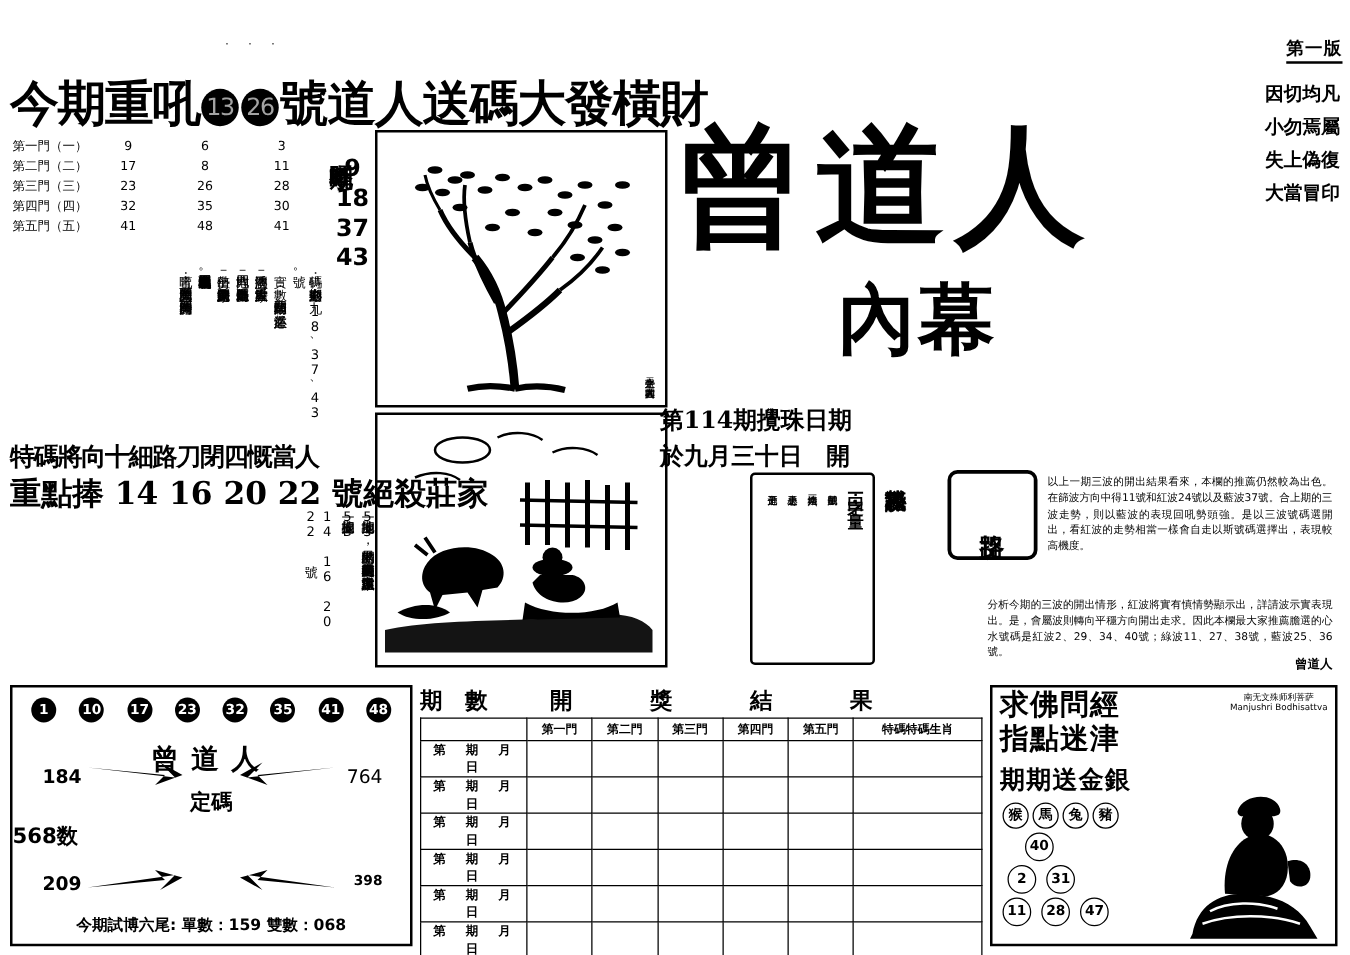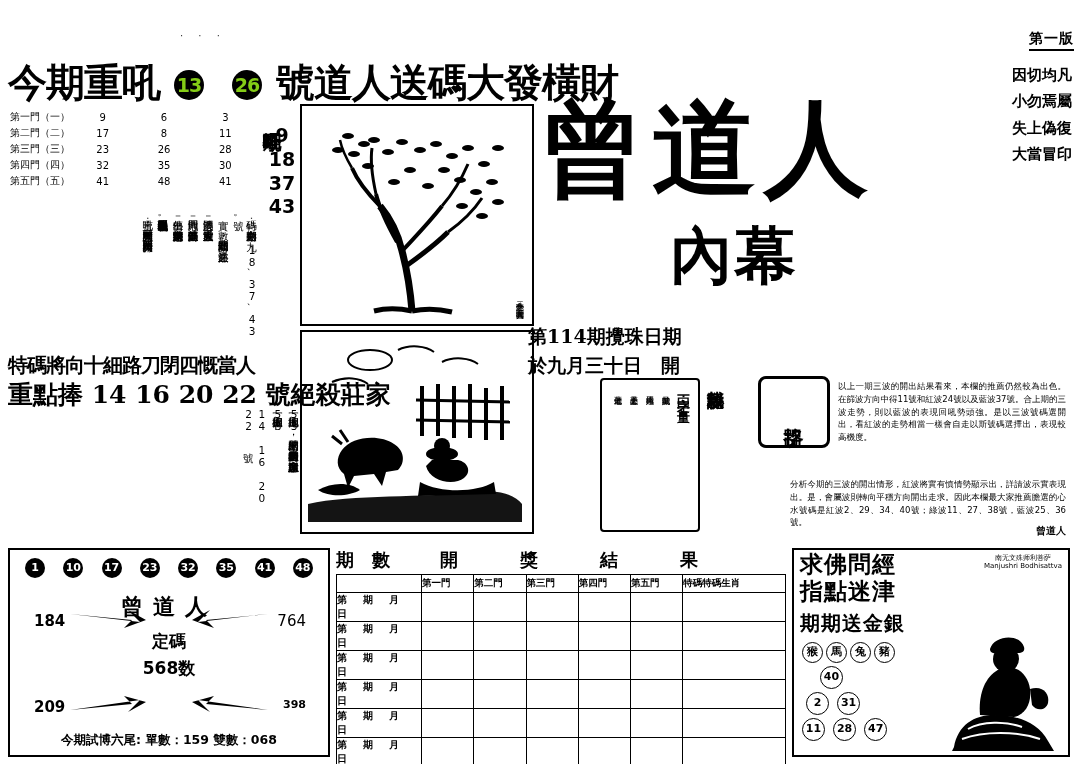--- a/index.html
+++ b/index.html
@@ -8,21 +8,21 @@
   .abs{position:absolute;}
   .vert{writing-mode:vertical-rl;text-orientation:upright;}
   .ctr{text-align:center;}
 
   
   .edition{right:6px;top:30px;font-size:14px;font-weight:bold;letter-spacing:1px;border-bottom:2px solid #000;padding-bottom:1px;}
   .topdots{left:180px;top:30px;font-size:10px;letter-spacing:6px;color:#333;}
 
   
   .headline{left:8px;top:56px;font-size:39px;font-weight:bold;letter-spacing:-1px;white-space:nowrap;font-family:"DejaVu Serif","Liberation Serif",serif;}
-  .circnum{display:inline-block;width:30px;height:30px;line-height:30px;border-radius:50%;background:#000;color:#84cc16;font-size:19px;text-align:center;vertical-align:4px;margin:0 14px;font-family:"DejaVu Sans",sans-serif;font-weight:bold;}
+  .circnum{display:inline-block;width:30px;height:30px;line-height:30px;border-radius:50%;background:#000;color:#a3a3a3;font-size:19px;text-align:center;vertical-align:4px;margin:0 1px;font-family:"DejaVu Sans",sans-serif;font-weight:normal;}
 
   
   .mantra{right:8px;top:62px;font-size:15px;line-height:1.75;font-weight:bold;text-align:right;font-family:"DejaVu Serif",serif;}
 
   
   .tblbox{left:8px;top:108px;width:248px;}
   .tblhead{font-size:11px;font-weight:bold;border-bottom:1px solid #000;padding-bottom:1px;letter-spacing:1px;}
   table.lotto{border-collapse:collapse;font-size:10px;width:248px;margin-top:1px;}
   table.lotto th,table.lotto td{border:none;padding:1px 2px;text-align:center;font-weight:normal;}
   table.lotto th{font-size:10px;font-weight:bold;}
@@ -72,30 +72,30 @@
   
   .blbox{left:8px;top:548px;width:318px;height:205px;border:2px solid #000;}
   .balls{display:flex;justify-content:space-around;padding:8px 6px 0;}
   .ball{width:20px;height:20px;border-radius:50%;background:#000;color:#fff;font-size:11px;font-weight:bold;line-height:20px;text-align:center;}
   .bl-brand{text-align:center;font-size:22px;font-weight:bold;font-family:"DejaVu Serif",serif;letter-spacing:10px;margin-top:14px;}
   .bl-n1{position:absolute;left:24px;top:62px;font-size:15px;font-weight:bold;}
   .bl-n2{position:absolute;right:22px;top:62px;font-size:15px;font-weight:normal;}
   .bl-n3{position:absolute;left:24px;top:148px;font-size:15px;font-weight:bold;}
   .bl-n4{position:absolute;right:22px;top:148px;font-size:11px;font-weight:bold;}
   .bl-ding{text-align:center;font-size:17px;font-weight:bold;margin-top:8px;}
-  .bl-num{text-align:center;font-size:17px;font-weight:bold;margin-top:4px;}
+  .bl-num{font-size:17px;font-weight:bold;margin-top:4px;}
   .bl-foot{position:absolute;left:0;right:0;bottom:6px;text-align:center;font-size:12.5px;font-weight:bold;}
 
   
   .rtwrap{left:336px;top:548px;width:450px;}
   .rt-title{display:flex;align-items:center;font-size:18px;font-weight:bold;font-family:"DejaVu Serif",serif;}
   .rt-title .q{width:86px;}
   .rt-title .k{flex:1;letter-spacing:22px;padding-left:18px;}
   table.rt{border-collapse:collapse;width:450px;margin-top:2px;}
-  table.rt th,table.rt td{border:1px solid #000;height:19px;font-size:9.5px;font-weight:bold;text-align:left;padding:0;}
+  table.rt th,table.rt td{border:1px solid #000;height:19px;font-size:9.5px;font-weight:bold;text-align:center;padding:0;}
   table.rt th{height:17px;}
   table.rt td.date{width:84px;font-size:10px;letter-spacing:3px;}
 
   
   .brbox{left:792px;top:548px;width:274px;height:205px;border:2px solid #000;overflow:hidden;}
   .br-t{font-size:23px;font-weight:bold;font-family:"DejaVu Serif",serif;line-height:1.08;padding-left:6px;padding-top:2px;letter-spacing:1px;}
   .br-t2{font-size:20px;font-weight:bold;font-family:"DejaVu Serif",serif;padding-left:6px;padding-top:6px;letter-spacing:1px;}
   .zodiac{display:flex;gap:3px;padding-left:8px;padding-top:5px;}
   .zb{width:19px;height:19px;border:1.5px solid #000;border-radius:50%;font-size:11px;font-weight:bold;line-height:17px;text-align:center;}
   .nb{width:21px;height:21px;border:1.5px solid #000;border-radius:50%;font-size:11px;font-weight:bold;line-height:19px;text-align:center;display:inline-block;margin:3px 3px 0 0;}

